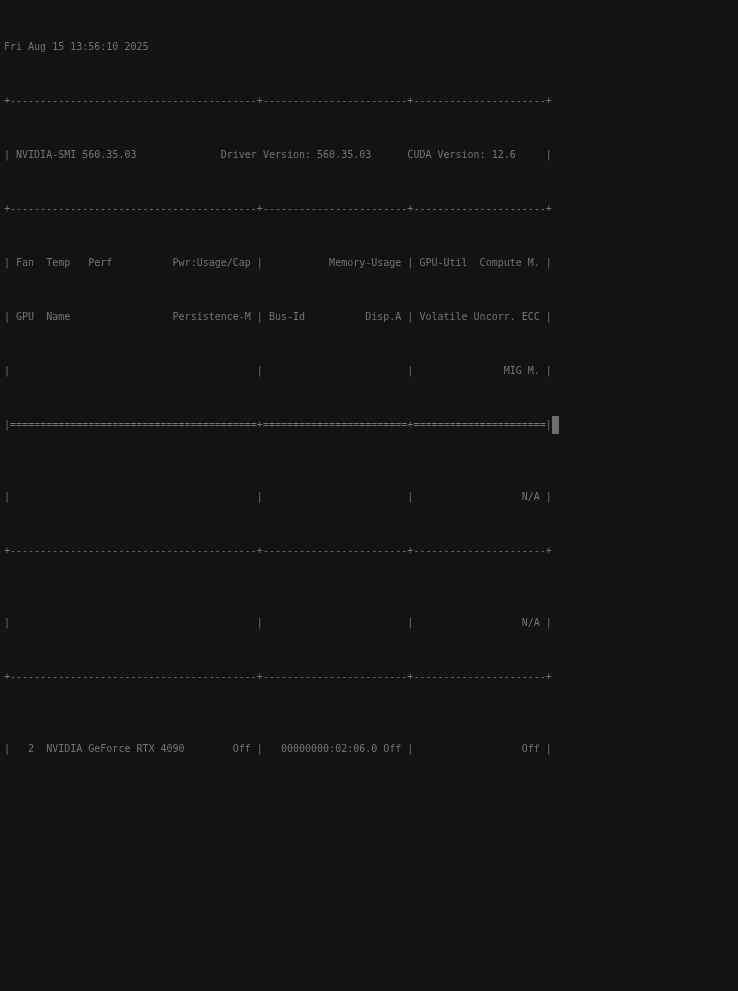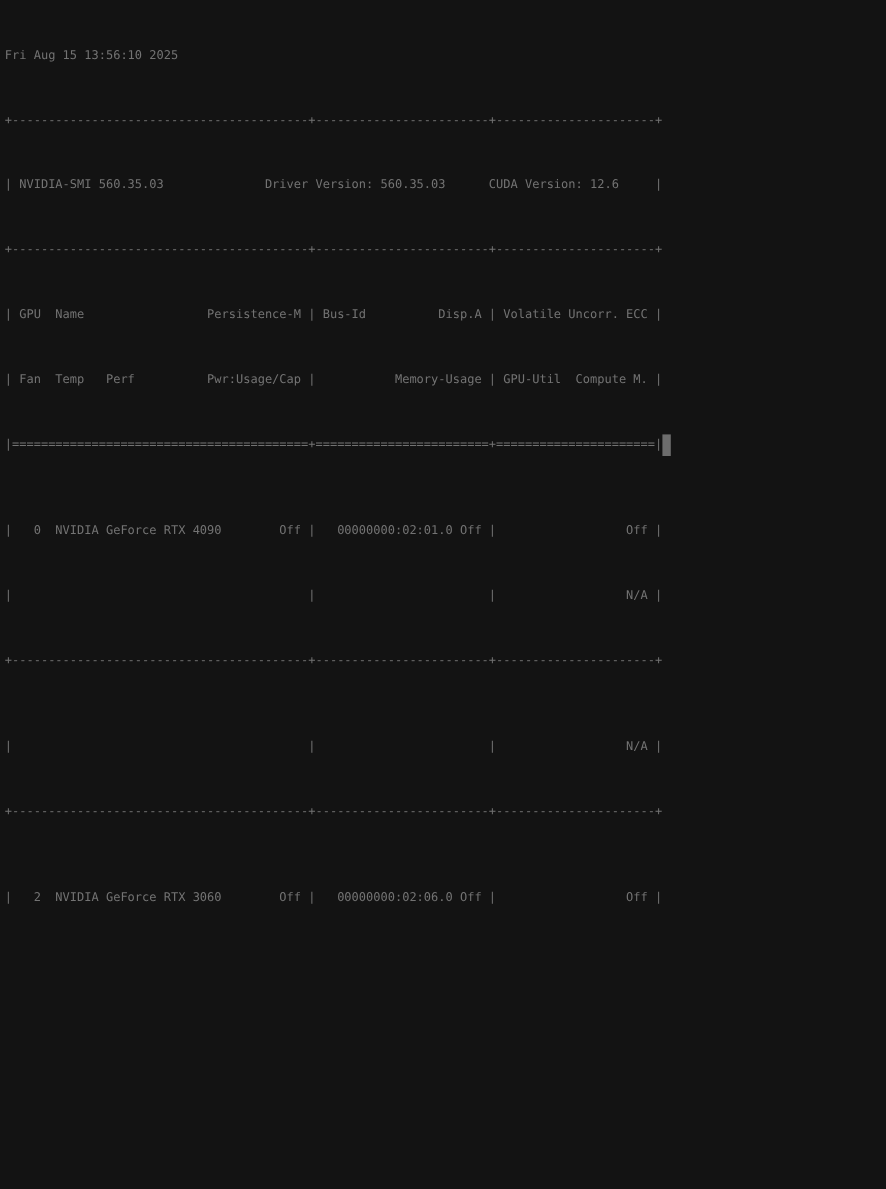--- a/index.html
+++ b/index.html
@@ -34,32 +34,32 @@
   }
 </style>
 </head>
 <body>
 
 <div id="term">
   <span class="line">Fri Aug 15 13:56:10 2025</span>
   <span class="line">+-----------------------------------------+------------------------+----------------------+</span>
   <span class="line">| NVIDIA-SMI 560.35.03              Driver Version: 560.35.03      CUDA Version: 12.6     |</span>
   <span class="line">+-----------------------------------------+------------------------+----------------------+</span>
+  <span class="line">| Fan  Temp   Perf          Pwr:Usage/Cap |           Memory-Usage | GPU-Util  Compute M. |</span>
   <span class="line">| GPU  Name                 Persistence-M | Bus-Id          Disp.A | Volatile Uncorr. ECC |</span>
-  <span class="line">| Fan  Temp   Perf          Pwr:Usage/Cap |           Memory-Usage | GPU-Util  Compute M. |</span>
+  <span class="line">|                                         |                        |               MIG M. |</span>
   <span class="line"><span>|=========================================+========================+======================|</span><span class="cursor"> </span></span>
 
-  <span class="line">|   0  NVIDIA GeForce RTX 4090        Off |   00000000:02:01.0 Off |                  Off |</span>
   <span class="line">|                                         |                        |                  N/A |</span>
   <span class="line">+-----------------------------------------+------------------------+----------------------+</span>
 
   <span class="line">|                                         |                        |                  N/A |</span>
   <span class="line">+-----------------------------------------+------------------------+----------------------+</span>
 
-  <span class="line">|   2  NVIDIA GeForce RTX 3060        Off |   00000000:02:06.0 Off |                  Off |</span>
+  <span class="line">|   2  NVIDIA GeForce RTX 4090        Off |   00000000:02:06.0 Off |                  Off |</span>
   
   
   
 
   
   
   
   
 
   

